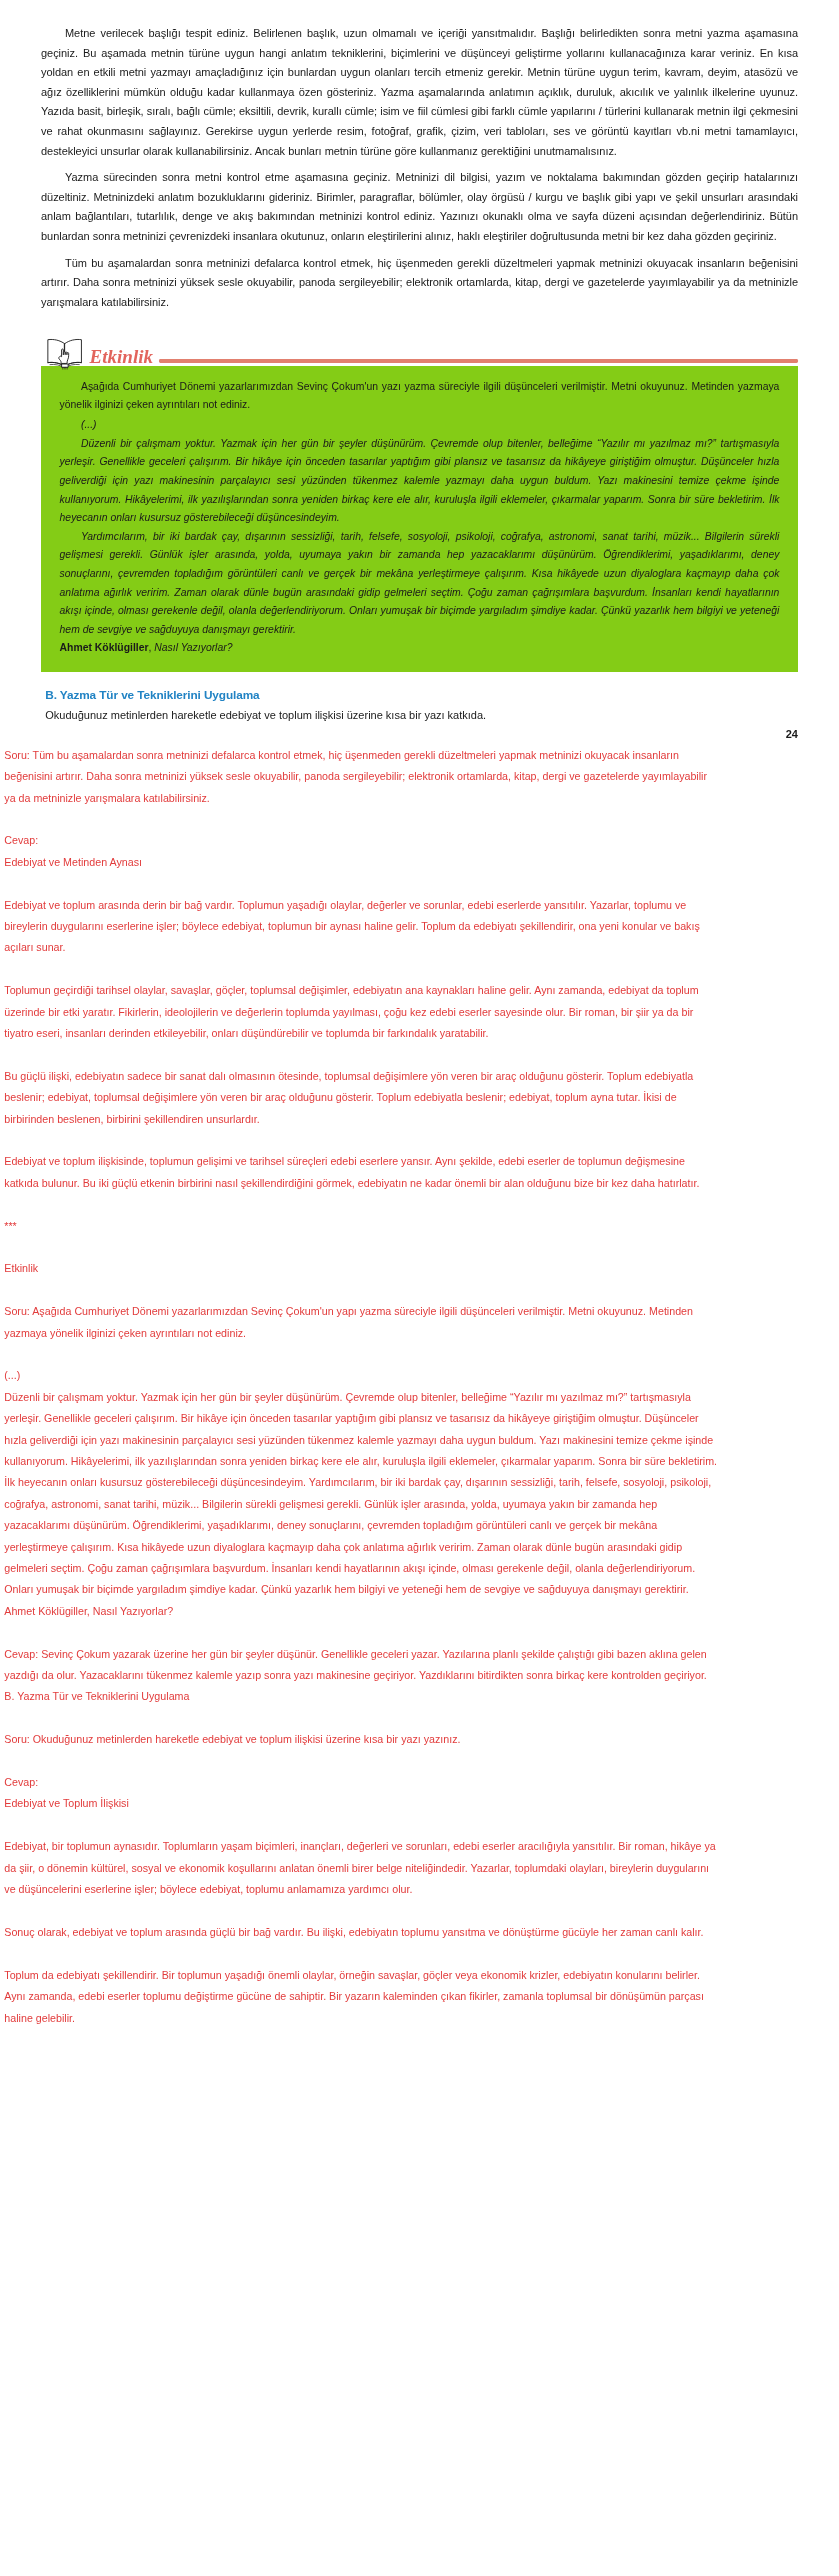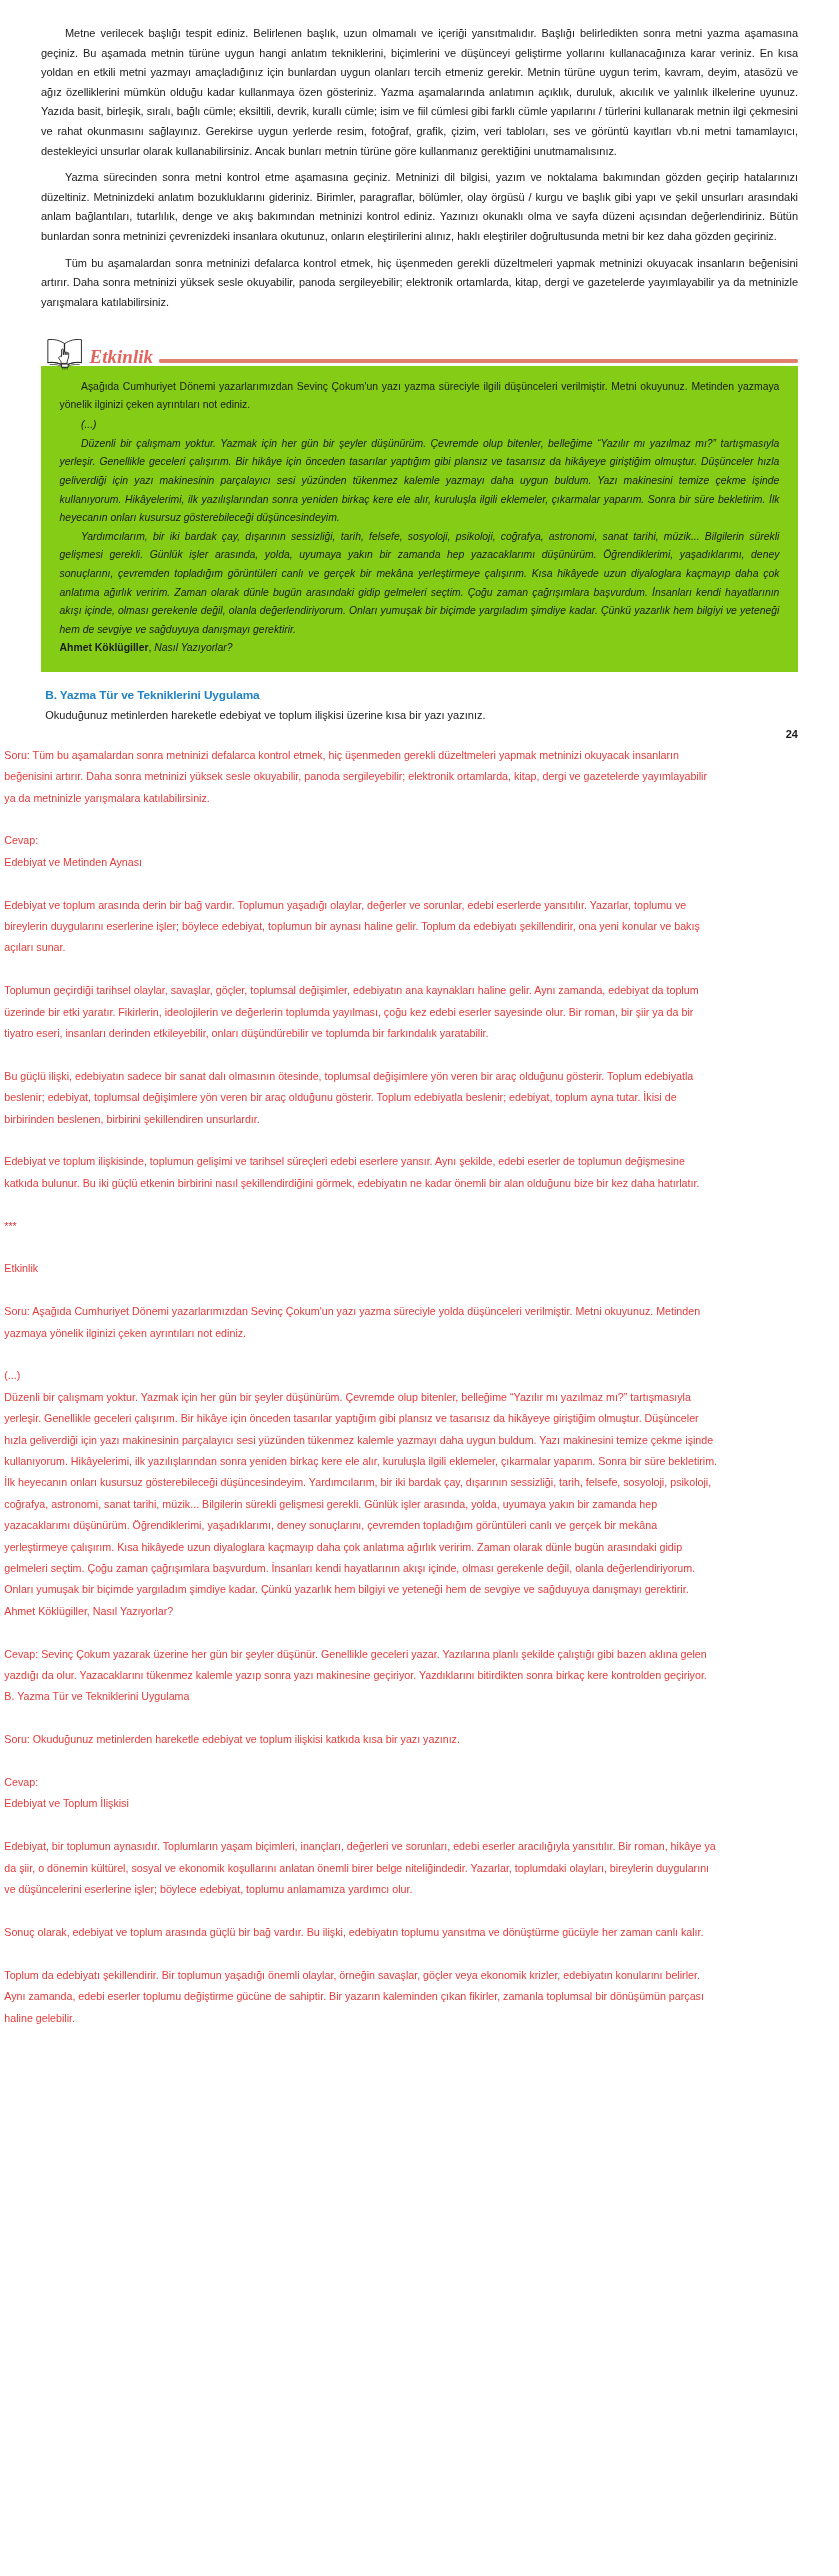--- a/index.html
+++ b/index.html
@@ -189,42 +189,42 @@
         <div class="etkinlik-body">
           <p>Aşağıda Cumhuriyet Dönemi yazarlarımızdan Sevinç Çokum'un yazı yazma süreciyle ilgili düşünceleri verilmiştir. Metni okuyunuz. Metinden yazmaya yönelik ilginizi çeken ayrıntıları not ediniz.</p>
           <p class="ellipsis">(...)</p>
           <p class="ital">Düzenli bir çalışmam yoktur. Yazmak için her gün bir şeyler düşünürüm. Çevremde olup bitenler, belleğime “Yazılır mı yazılmaz mı?” tartışmasıyla yerleşir. Genellikle geceleri çalışırım. Bir hikâye için önceden tasarılar yaptığım gibi plansız ve tasarısız da hikâyeye giriştiğim olmuştur. Düşünceler hızla geliverdiği için yazı makinesinin parçalayıcı sesi yüzünden tükenmez kalemle yazmayı daha uygun buldum. Yazı makinesini temize çekme işinde kullanıyorum. Hikâyelerimi, ilk yazılışlarından sonra yeniden birkaç kere ele alır, kuruluşla ilgili eklemeler, çıkarmalar yaparım. Sonra bir süre bekletirim. İlk heyecanın onları kusursuz gösterebileceği düşüncesindeyim.</p>
           <p class="ital">Yardımcılarım, bir iki bardak çay, dışarının sessizliği, tarih, felsefe, sosyoloji, psikoloji, coğrafya, astronomi, sanat tarihi, müzik... Bilgilerin sürekli gelişmesi gerekli. Günlük işler arasında, yolda, uyumaya yakın bir zamanda hep yazacaklarımı düşünürüm. Öğrendiklerimi, yaşadıklarımı, deney sonuçlarını, çevremden topladığım görüntüleri canlı ve gerçek bir mekâna yerleştirmeye çalışırım. Kısa hikâyede uzun diyaloglara kaçmayıp daha çok anlatıma ağırlık veririm. Zaman olarak dünle bugün arasındaki gidip gelmeleri seçtim. Çoğu zaman çağrışımlara başvurdum. İnsanları kendi hayatlarının akışı içinde, olması gerekenle değil, olanla değerlendiriyorum. Onları yumuşak bir biçimde yargıladım şimdiye kadar. Çünkü yazarlık hem bilgiyi ve yeteneği hem de sevgiye ve sağduyuya danışmayı gerektirir.</p>
           <p class="source-line noind"><b>Ahmet Köklügiller</b><span>, </span><i>Nasıl Yazıyorlar?</i></p>
         </div>
       </div>
 
       <h2 class="sub-head">B. Yazma Tür ve Tekniklerini Uygulama</h2>
-      <p class="task-line">Okuduğunuz metinlerden hareketle edebiyat ve toplum ilişkisi üzerine kısa bir yazı yazınız.</p>
+      <p class="task-line">Okuduğunuz metinlerden hareketle edebiyat ve toplum ilişkisi üzerine kısa bir yazı katkıda.</p>
       <div class="page-number">24</div>
     </div>
   </div>
 
   <div class="answer-block" id="answer-block" style="color: rgb(226, 59, 59);">
       <p>Soru: Tüm bu aşamalardan sonra metninizi defalarca kontrol etmek, hiç üşenmeden gerekli düzeltmeleri yapmak metninizi okuyacak insanların beğenisini artırır. Daha sonra metninizi yüksek sesle okuyabilir, panoda sergileyebilir; elektronik ortamlarda, kitap, dergi ve gazetelerde yayımlayabilir ya da metninizle yarışmalara katılabilirsiniz.</p>
       <p class="gap">Cevap:</p>
       <p>Edebiyat ve Metinden Aynası</p>
       <p class="gap">Edebiyat ve toplum arasında derin bir bağ vardır. Toplumun yaşadığı olaylar, değerler ve sorunlar, edebi eserlerde yansıtılır. Yazarlar, toplumu ve bireylerin duygularını eserlerine işler; böylece edebiyat, toplumun bir aynası haline gelir. Toplum da edebiyatı şekillendirir, ona yeni konular ve bakış açıları sunar.</p>
       <p class="gap">Toplumun geçirdiği tarihsel olaylar, savaşlar, göçler, toplumsal değişimler, edebiyatın ana kaynakları haline gelir. Aynı zamanda, edebiyat da toplum üzerinde bir etki yaratır. Fikirlerin, ideolojilerin ve değerlerin toplumda yayılması, çoğu kez edebi eserler sayesinde olur. Bir roman, bir şiir ya da bir tiyatro eseri, insanları derinden etkileyebilir, onları düşündürebilir ve toplumda bir farkındalık yaratabilir.</p>
       <p class="gap">Bu güçlü ilişki, edebiyatın sadece bir sanat dalı olmasının ötesinde, toplumsal değişimlere yön veren bir araç olduğunu gösterir. Toplum edebiyatla beslenir; edebiyat, toplumsal değişimlere yön veren bir araç olduğunu gösterir. Toplum edebiyatla beslenir; edebiyat, toplum ayna tutar. İkisi de birbirinden beslenen, birbirini şekillendiren unsurlardır.</p>
       <p class="gap">Edebiyat ve toplum ilişkisinde, toplumun gelişimi ve tarihsel süreçleri edebi eserlere yansır. Aynı şekilde, edebi eserler de toplumun değişmesine katkıda bulunur. Bu iki güçlü etkenin birbirini nasıl şekillendirdiğini görmek, edebiyatın ne kadar önemli bir alan olduğunu bize bir kez daha hatırlatır.</p>
       <p class="gap stars">***</p>
       <p class="gap">Etkinlik</p>
-      <p class="gap">Soru: Aşağıda Cumhuriyet Dönemi yazarlarımızdan Sevinç Çokum'un yazı yazma süreciyle yolda düşünceleri verilmiştir. Metni okuyunuz. Metinden yazmaya yönelik ilginizi çeken ayrıntıları not ediniz.</p>
+      <p class="gap">Soru: Aşağıda Cumhuriyet Dönemi yazarlarımızdan Sevinç Çokum'un yapı yazma süreciyle ilgili düşünceleri verilmiştir. Metni okuyunuz. Metinden yazmaya yönelik ilginizi çeken ayrıntıları not ediniz.</p>
       <p class="gap">(...)</p>
       <p>Düzenli bir çalışmam yoktur. Yazmak için her gün bir şeyler düşünürüm. Çevremde olup bitenler, belleğime “Yazılır mı yazılmaz mı?” tartışmasıyla yerleşir. Genellikle geceleri çalışırım. Bir hikâye için önceden tasarılar yaptığım gibi plansız ve tasarısız da hikâyeye giriştiğim olmuştur. Düşünceler hızla geliverdiği için yazı makinesinin parçalayıcı sesi yüzünden tükenmez kalemle yazmayı daha uygun buldum. Yazı makinesini temize çekme işinde kullanıyorum. Hikâyelerimi, ilk yazılışlarından sonra yeniden birkaç kere ele alır, kuruluşla ilgili eklemeler, çıkarmalar yaparım. Sonra bir süre bekletirim. İlk heyecanın onları kusursuz gösterebileceği düşüncesindeyim. Yardımcılarım, bir iki bardak çay, dışarının sessizliği, tarih, felsefe, sosyoloji, psikoloji, coğrafya, astronomi, sanat tarihi, müzik... Bilgilerin sürekli gelişmesi gerekli. Günlük işler arasında, yolda, uyumaya yakın bir zamanda hep yazacaklarımı düşünürüm. Öğrendiklerimi, yaşadıklarımı, deney sonuçlarını, çevremden topladığım görüntüleri canlı ve gerçek bir mekâna yerleştirmeye çalışırım. Kısa hikâyede uzun diyaloglara kaçmayıp daha çok anlatıma ağırlık veririm. Zaman olarak dünle bugün arasındaki gidip gelmeleri seçtim. Çoğu zaman çağrışımlara başvurdum. İnsanları kendi hayatlarının akışı içinde, olması gerekenle değil, olanla değerlendiriyorum. Onları yumuşak bir biçimde yargıladım şimdiye kadar. Çünkü yazarlık hem bilgiyi ve yeteneği hem de sevgiye ve sağduyuya danışmayı gerektirir.</p>
       <p>Ahmet Köklügiller, Nasıl Yazıyorlar?</p>
       <p class="gap">Cevap: Sevinç Çokum yazarak üzerine her gün bir şeyler düşünür. Genellikle geceleri yazar. Yazılarına planlı şekilde çalıştığı gibi bazen aklına gelen yazdığı da olur. Yazacaklarını tükenmez kalemle yazıp sonra yazı makinesine geçiriyor. Yazdıklarını bitirdikten sonra birkaç kere kontrolden geçiriyor.</p>
       <p>B. Yazma Tür ve Tekniklerini Uygulama</p>
-      <p class="gap">Soru: Okuduğunuz metinlerden hareketle edebiyat ve toplum ilişkisi katkıda kısa bir yazı yazınız.</p>
+      <p class="gap">Soru: Okuduğunuz metinlerden hareketle edebiyat ve toplum ilişkisi üzerine kısa bir yazı yazınız.</p>
       <p class="gap">Cevap:</p>
       <p>Edebiyat ve Toplum İlişkisi</p>
       <p class="gap">Edebiyat, bir toplumun aynasıdır. Toplumların yaşam biçimleri, inançları, değerleri ve sorunları, edebi eserler aracılığıyla yansıtılır. Bir roman, hikâye ya da şiir, o dönemin kültürel, sosyal ve ekonomik koşullarını anlatan önemli birer belge niteliğindedir. Yazarlar, toplumdaki olayları, bireylerin duygularını ve düşüncelerini eserlerine işler; böylece edebiyat, toplumu anlamamıza yardımcı olur.</p>
       <p class="gap">Sonuç olarak, edebiyat ve toplum arasında güçlü bir bağ vardır. Bu ilişki, edebiyatın toplumu yansıtma ve dönüştürme gücüyle her zaman canlı kalır.</p>
       <p class="gap">Toplum da edebiyatı şekillendirir. Bir toplumun yaşadığı önemli olaylar, örneğin savaşlar, göçler veya ekonomik krizler, edebiyatın konularını belirler. Aynı zamanda, edebi eserler toplumu değiştirme gücüne de sahiptir. Bir yazarın kaleminden çıkan fikirler, zamanla toplumsal bir dönüşümün parçası haline gelebilir.</p>
     </div>
 
 </div>
 
 

